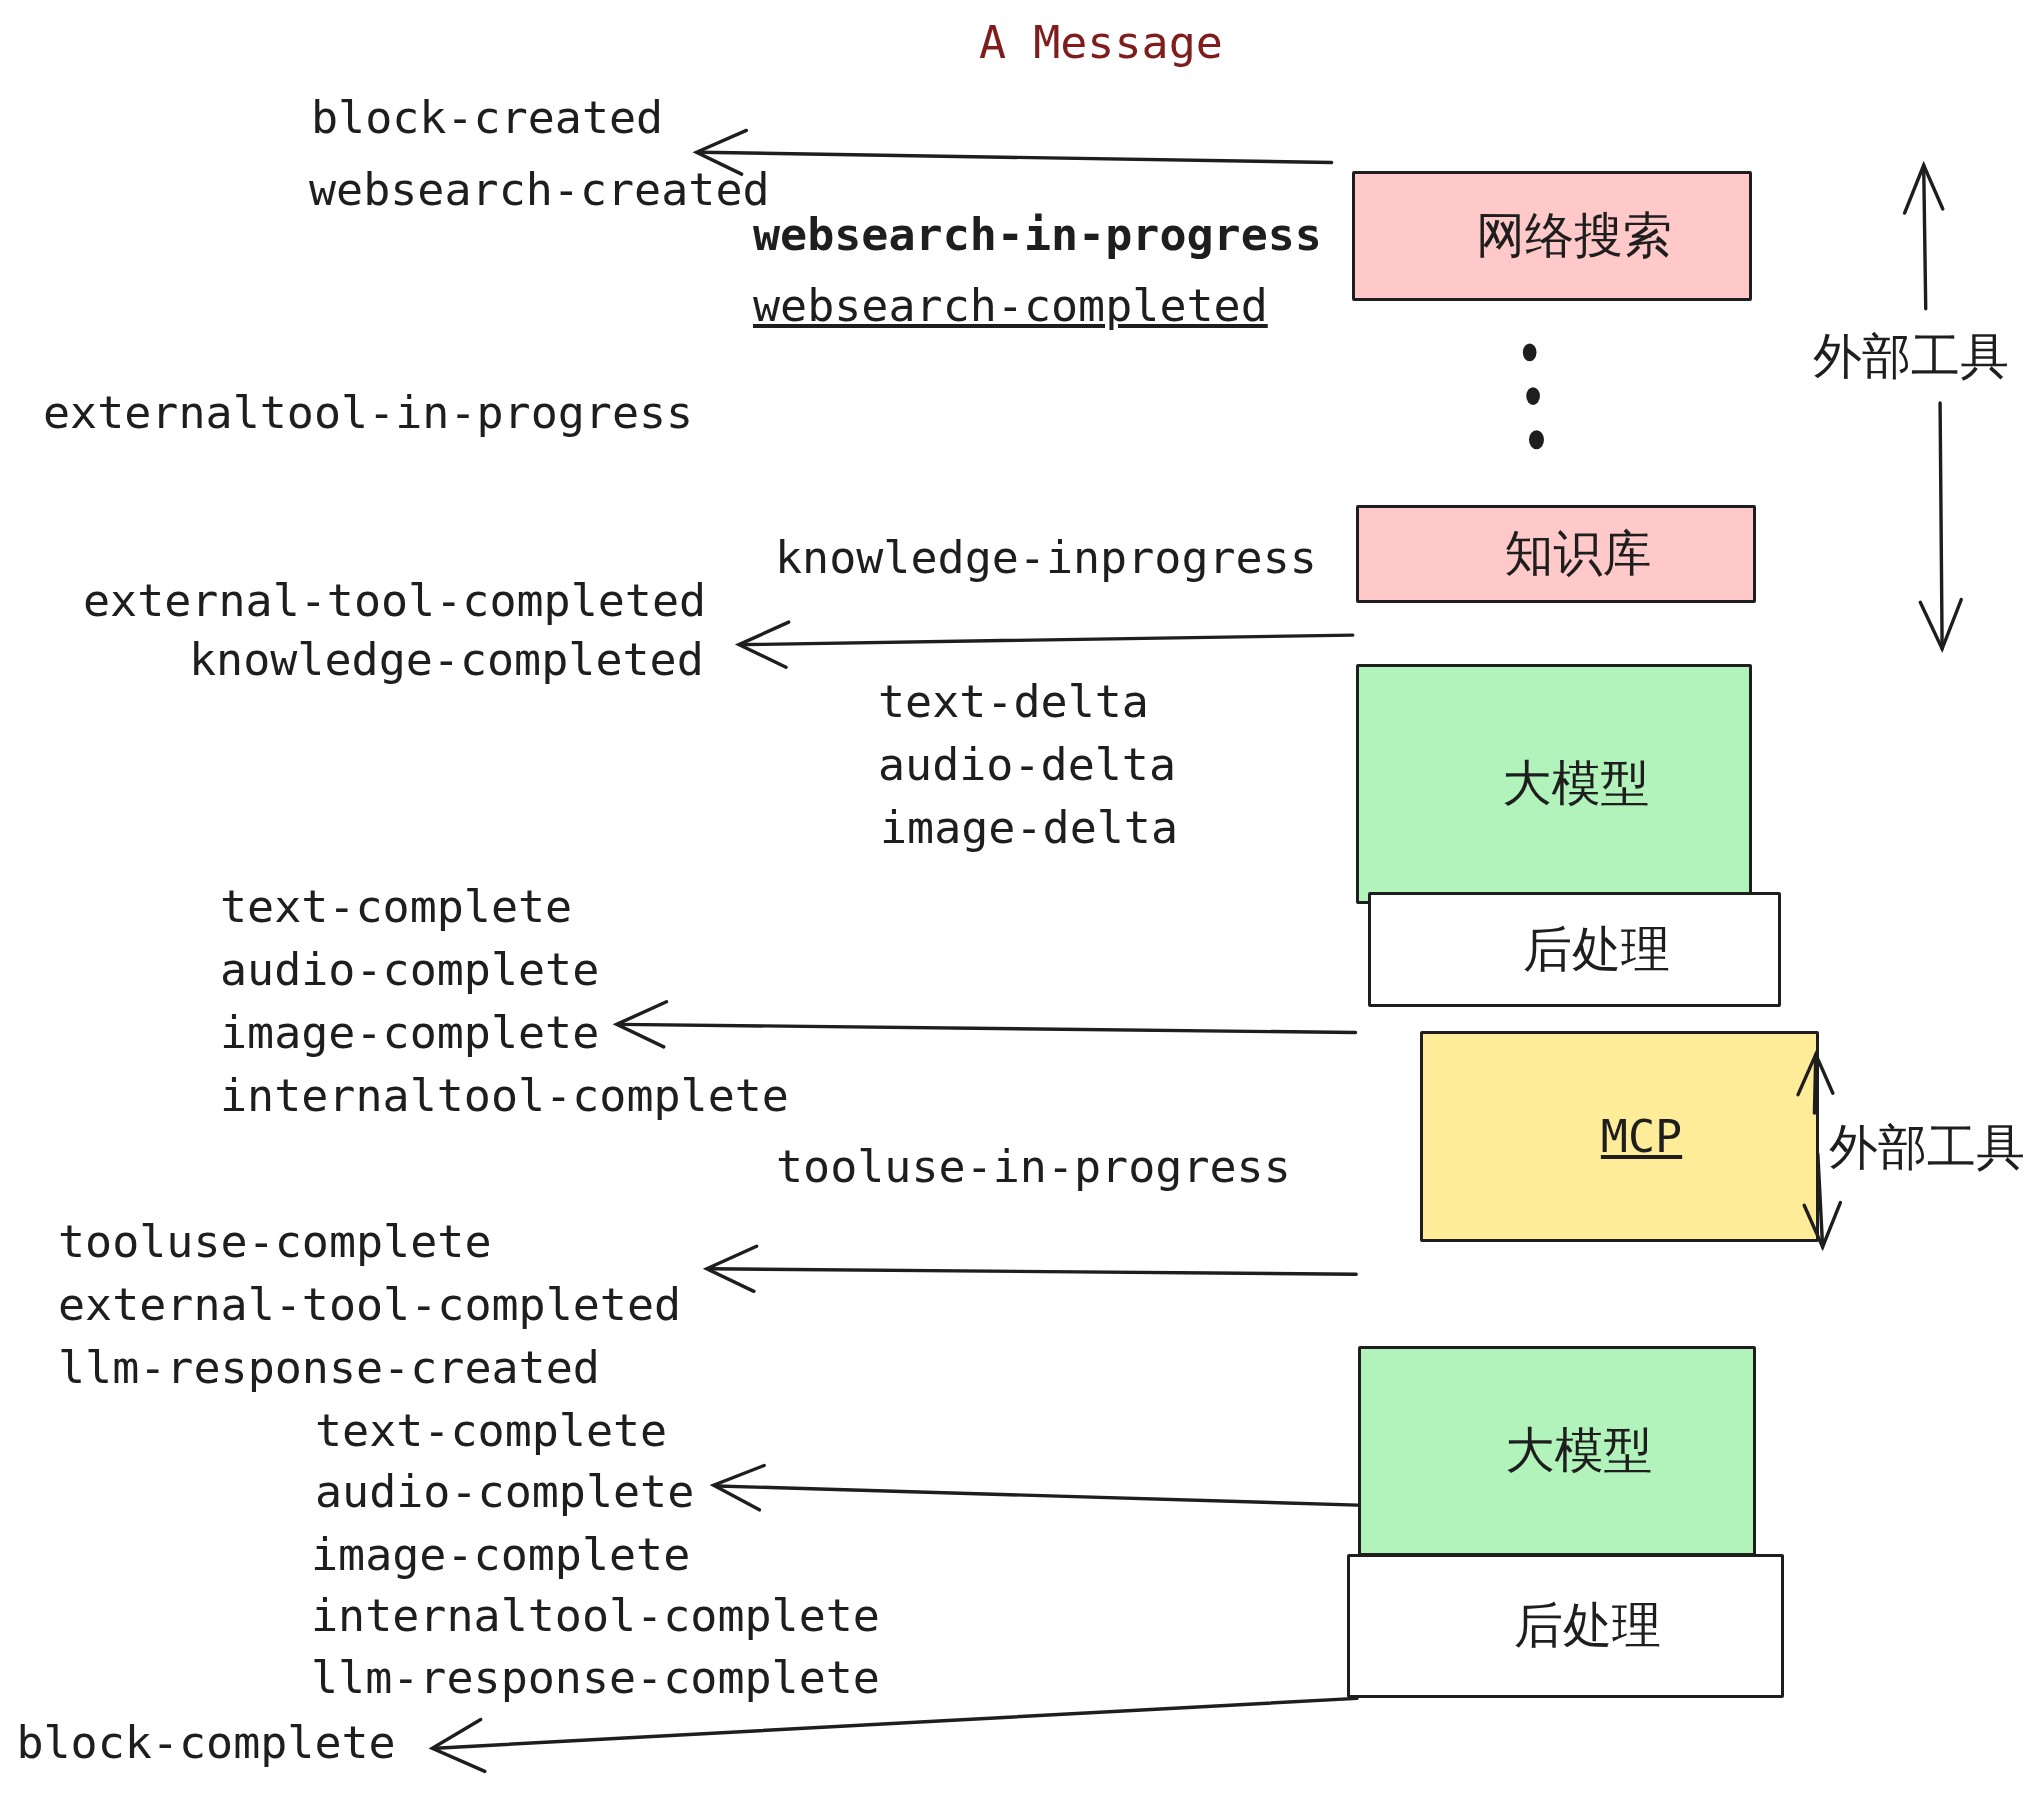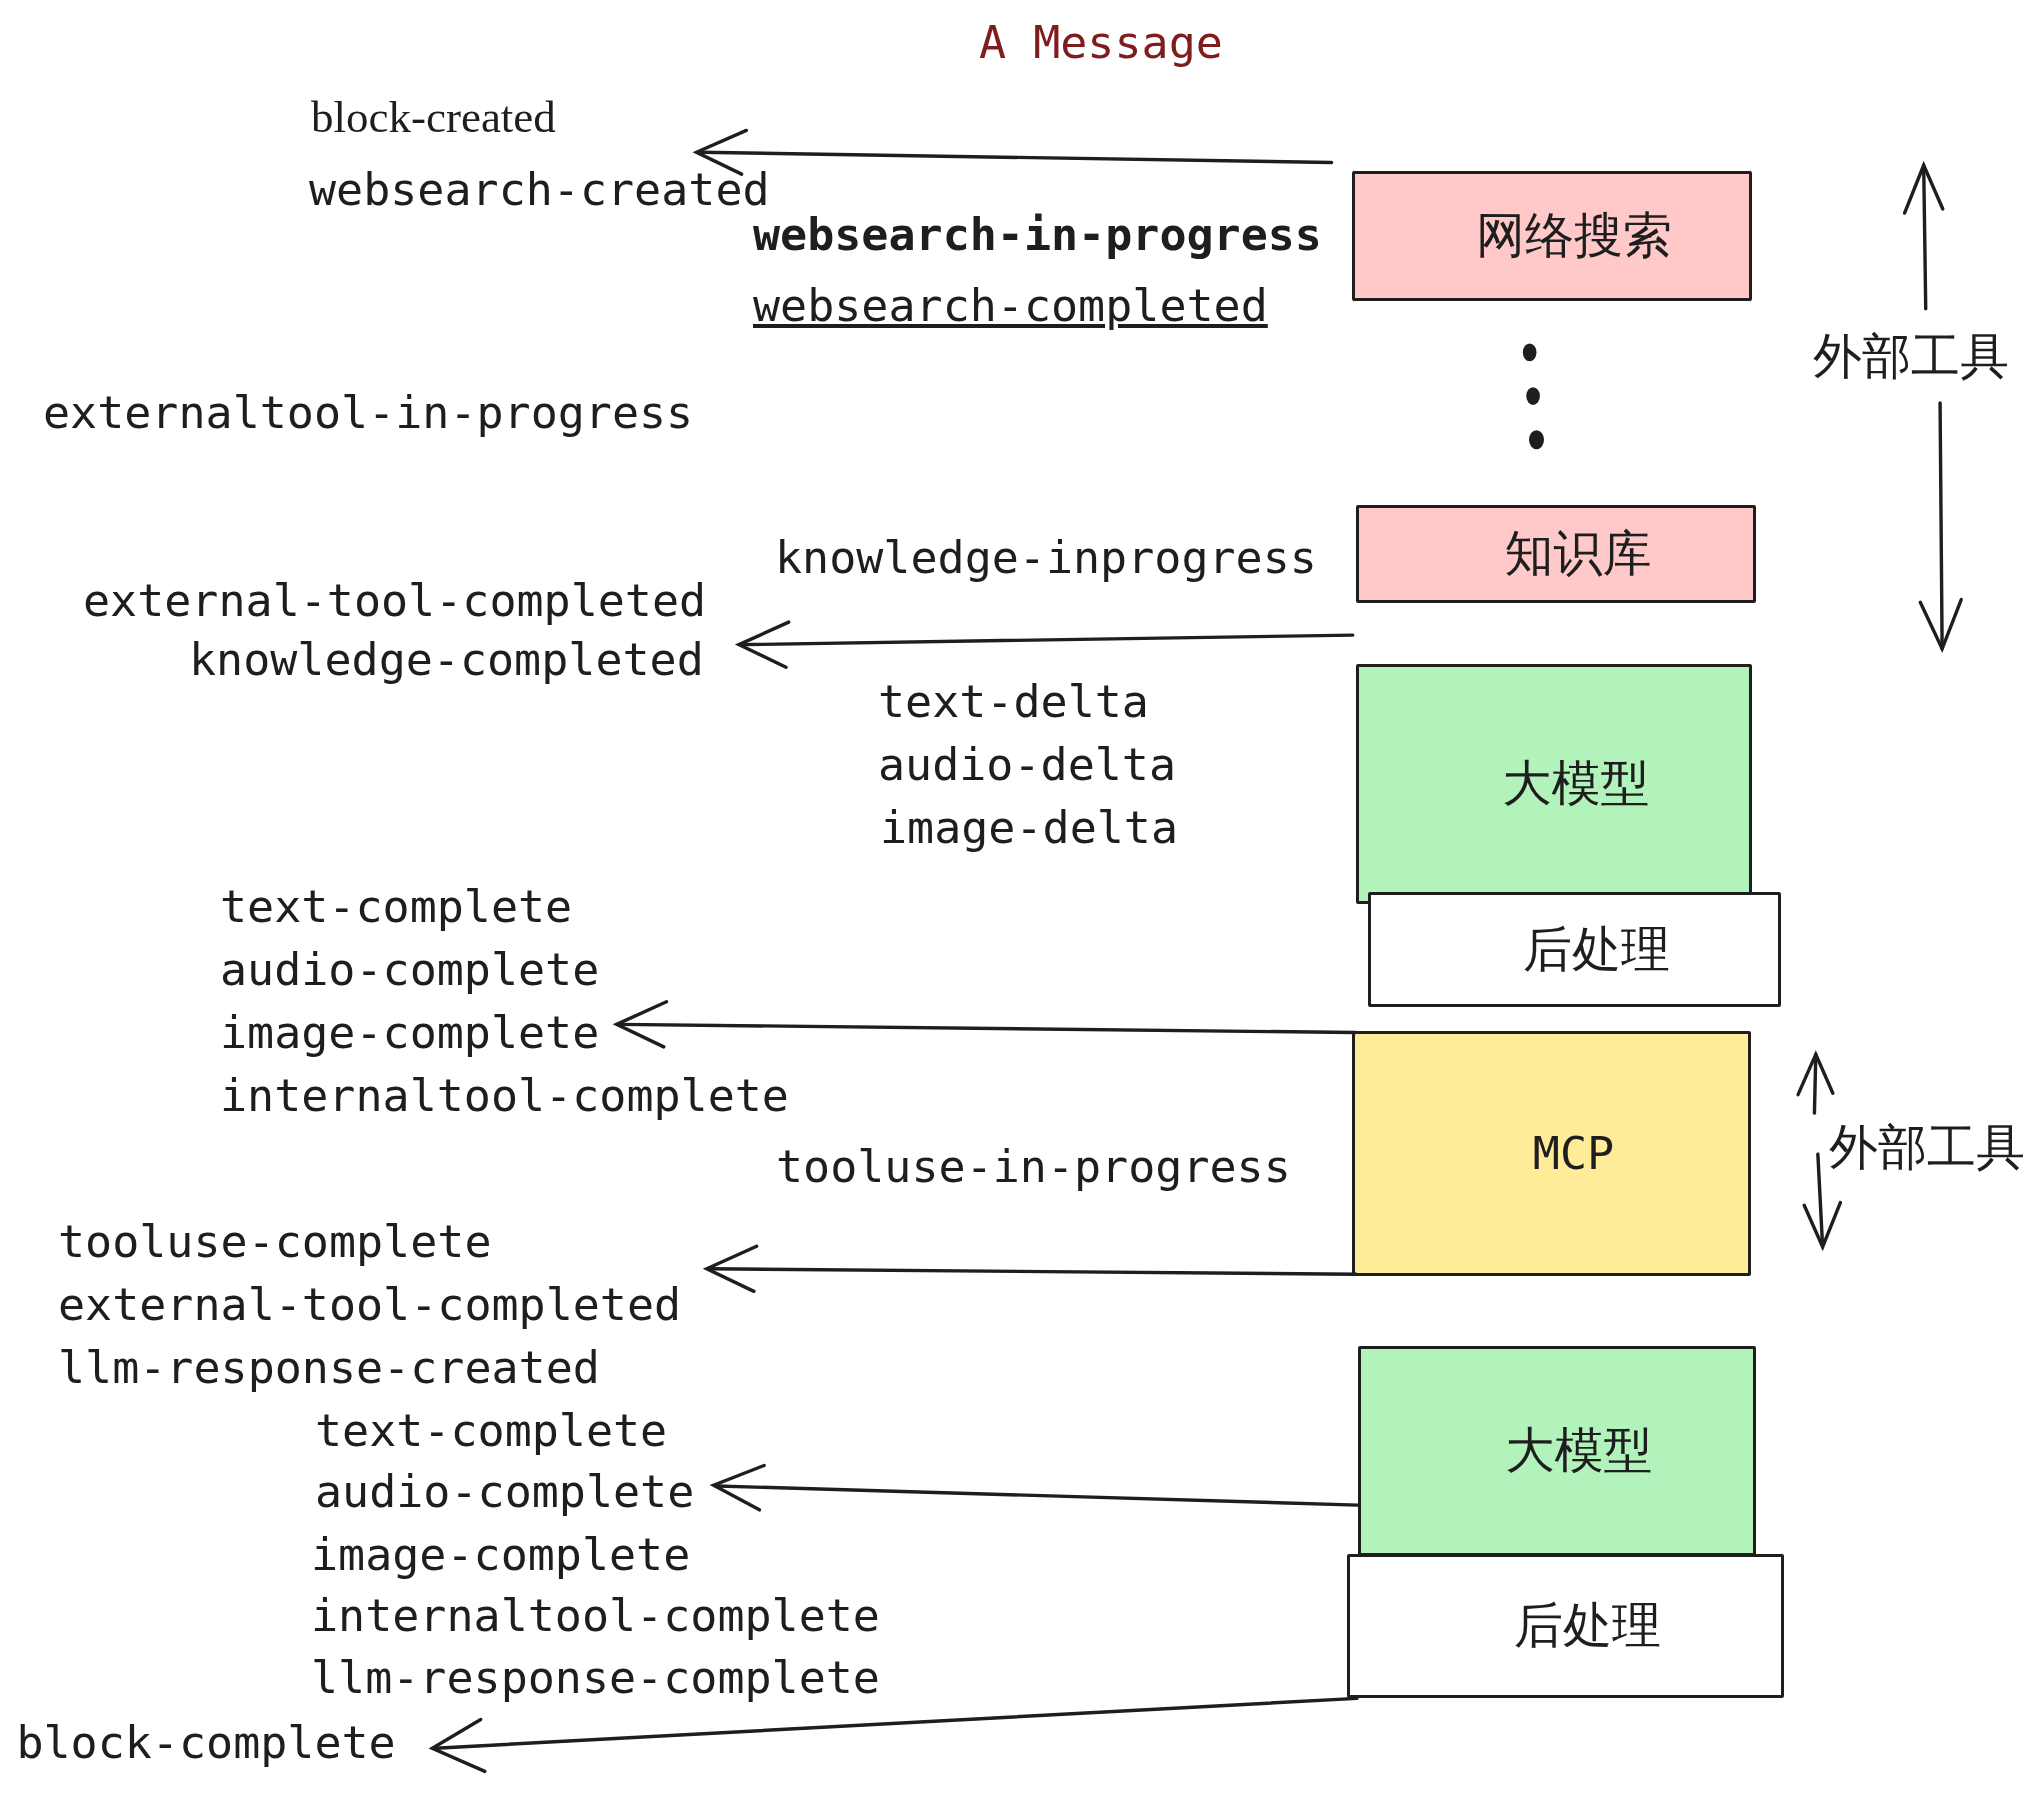--- a/index.html
+++ b/index.html
@@ -18,21 +18,21 @@
   .annot{position:absolute;}
   svg.overlay{position:absolute;left:0;top:0;pointer-events:none;}
 </style>
 </head>
 <body>
 
 <div id="canvas">
 
   <div class="title" style="left:979px;top:16.4px;">A Message</div>
 
-  <div class="ev" style="left:311px;top:91px;font-family:Liberation Serif, serif;">block-created</div>
+  <div class="ev" style="left:311px;top:91px;">block-created</div>
   <div class="ev" style="left:309px;top:163px;">websearch-created</div>
   <div class="ev" style="left:753px;top:208px;font-weight:bold;">websearch-in-progress</div>
   <div class="ev" style="left:753px;top:279px;text-decoration:underline;">websearch-completed</div>
   <div class="ev" style="left:19px;top:386px;margin-left:24px;">externaltool-in-progress</div>
   <div class="ev" style="left:775px;top:531px;">knowledge-inprogress</div>
   <div class="ev" style="left:83px;top:574px;">external-tool-completed</div>
   <div class="ev" style="left:189px;top:633px;">knowledge-completed</div>
   <div class="ev" style="left:878px;top:675px;">text-delta</div>
   <div class="ev" style="left:878px;top:738px;">audio-delta</div>
   <div class="ev" style="left:880px;top:801px;">image-delta</div>
@@ -56,21 +56,21 @@
   </div>
   <div class="box box-pink" style="left:1356px;top:505px;width:400px;height:98px;">
     <span class="cjk">知识库</span>
   </div>
   <div class="box box-green" style="left:1356px;top:616px;width:396px;height:240px;">
     <span class="cjk">大模型</span>
   </div>
   <div class="box box-white" style="left:1368px;top:892px;width:413px;height:115px;">
     <span class="cjk">后处理</span>
   </div>
-  <div class="box box-yellow" style="left:1352px;top:1031px;width:399px;height:245px;">
+  <div class="box box-yellow" style="left:1420px;top:1031px;width:399px;height:211px;text-decoration:underline;">
     <span class="mono-label">MCP</span>
   </div>
   <div class="box box-green" style="left:1358px;top:1298px;width:398px;height:210px;">
     <span class="cjk">大模型</span>
   </div>
   <div class="box box-white" style="left:1347px;top:1554px;width:437px;height:144px;">
     <span class="cjk">后处理</span>
   </div>
 
   <div class="annot cjk" style="left:1813px;top:324px;">外部工具</div>

